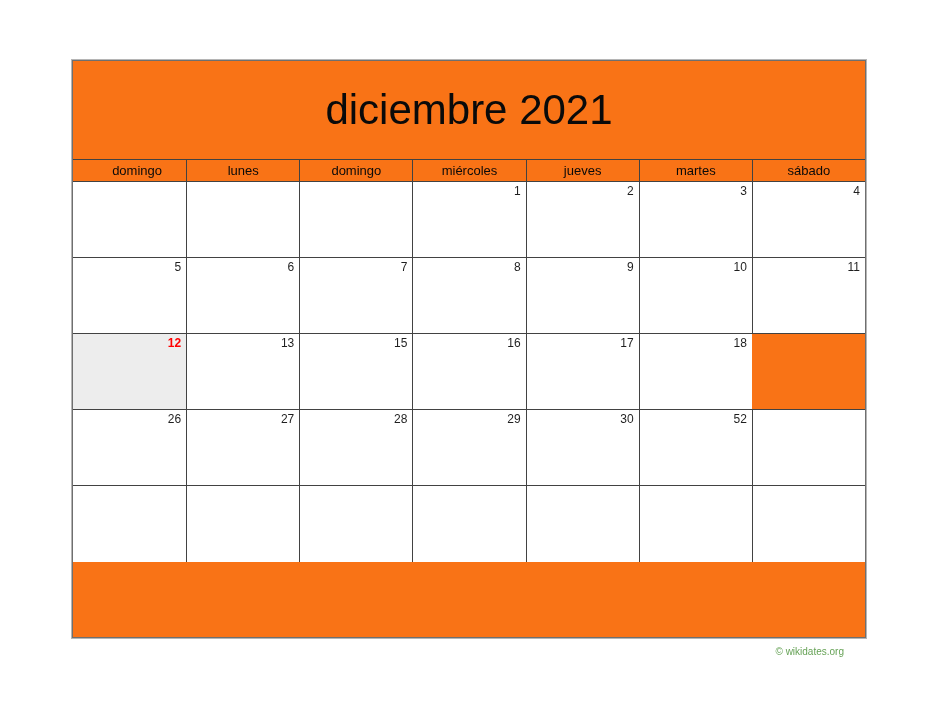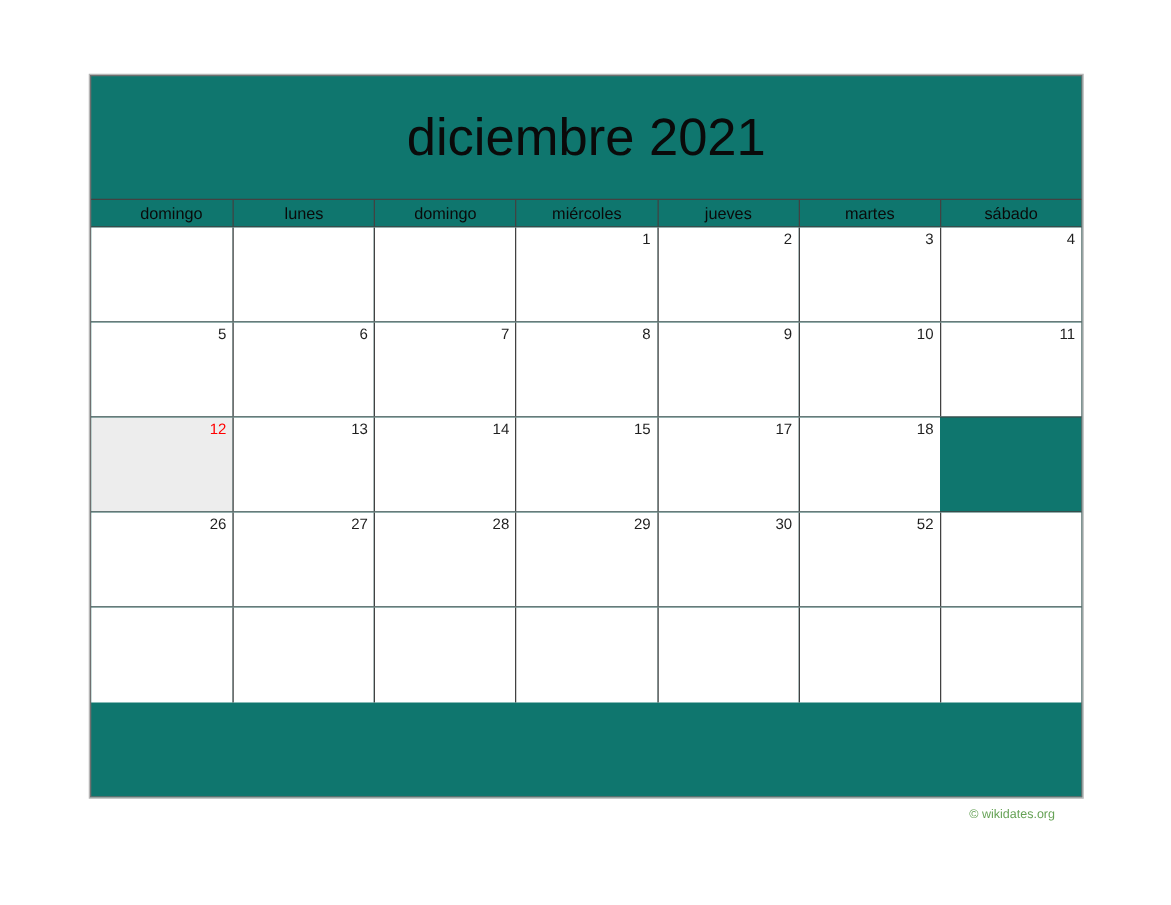--- a/index.html
+++ b/index.html
@@ -9,21 +9,21 @@
     font-family: "Liberation Sans", sans-serif;
     position: relative;
     overflow: hidden;
   }
   .calendar {
     position: absolute;
     left: 72px; top: 60px;
     width: 794px; height: 578px;
     border: 1px solid #6f6f6f;
     outline: 1px solid #b5b5b5;
-    background: #0f766e;
+    background: #f97316;
   }
   .title-block {
     height: 99px;
     display: flex;
     align-items: center;
     justify-content: center;
     font-size: 42px;
     letter-spacing: 0px;
     color: #0a0a0a;
     border-bottom: 1px solid #424242;
@@ -57,21 +57,21 @@
   .cell:first-child { border-left: none; }
   .num {
     position: absolute;
     top: 2px; right: 5px;
     font-size: 12px;
     color: #1f1f1f;
   }
   .cell.highlight { background: var(--highlight-bg, #ededed); }
   .cell.highlight .num {
     color: var(--holiday-red, #ff0000);
-    font-weight: normal;
+    font-weight: bold;
   }
   .credit {
     position: absolute;
     left: 72px; top: 641px;
     width: 794px;
     text-align: right;
     padding-right: 22px;
   }
   .credit a {
     font-size: 10px;
@@ -146,24 +146,24 @@
   </div>
 
   <div class="week-row">
     <div class="cell highlight">
         <span class="num">12</span>
       </div>
     <div class="cell">
         <span class="num">13</span>
       </div>
     <div class="cell">
-        <span class="num">14</span>
-      </div>
-    <div class="cell">
         <span class="num">15</span>
+      </div>
+    <div class="cell">
+        <span class="num">16</span>
       </div>
     <div class="cell">
         <span class="num">17</span>
       </div>
     <div class="cell">
         <span class="num">18</span>
       </div>
   </div>
 
 

